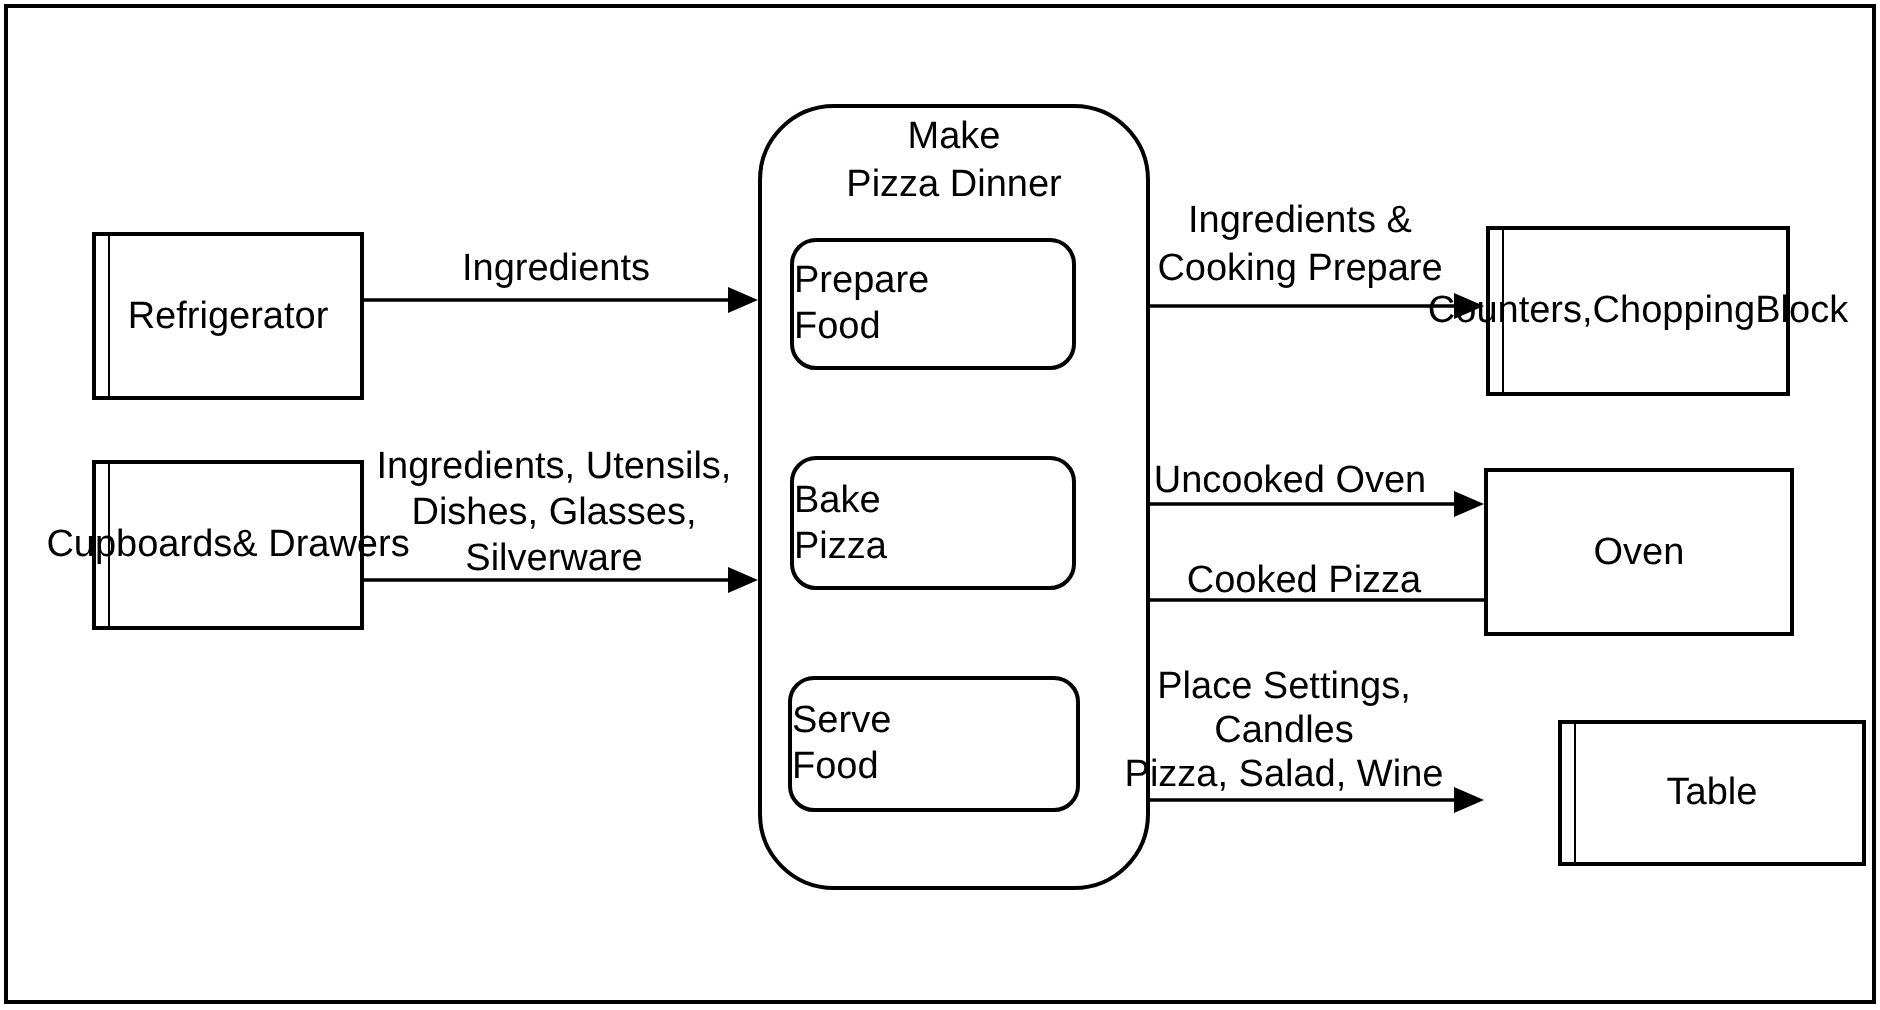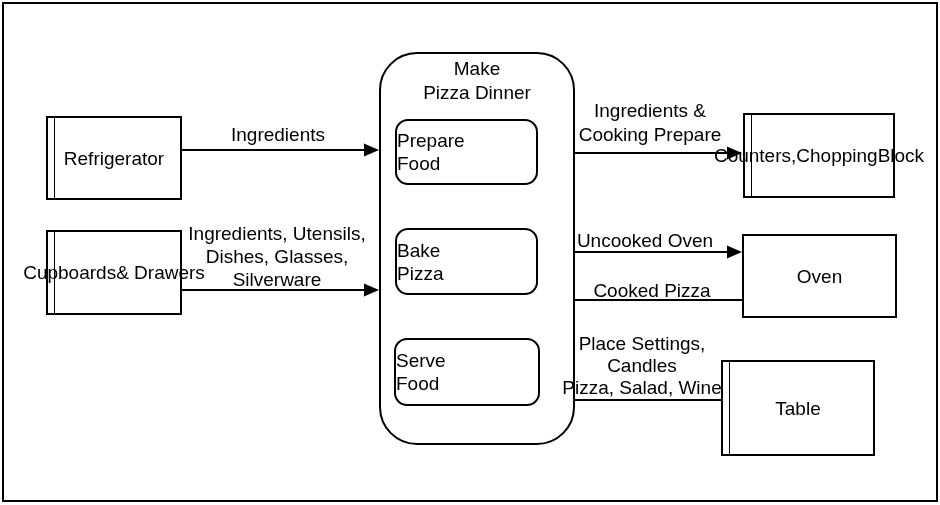--- a/index.html
+++ b/index.html
@@ -90,21 +90,21 @@
   <div class="box dbl" style="left:743px;top:113px;width:152px;height:85px">
     <span class="ln">Counters,</span>
     <span class="ln">Chopping</span>
     <span class="ln">Block</span>
   </div>
 
   <div class="box" style="left:742px;top:234px;width:155px;height:84px">
     <span class="ln">Oven</span>
   </div>
 
-  <div class="box dbl" style="left:721px;top:360px;width:154px;height:96px">
+  <div class="box dbl" style="left:779px;top:360px;width:154px;height:73px">
     <span class="ln">Table</span>
   </div>
 
   <div class="process">
     <div class="ptitle">
       <span class="ln">Make</span>
       <span class="ln">Pizza Dinner</span>
     </div>
     <div class="step" style="left:14px;top:65px;width:143px;height:66px">
       <span class="ln">Prepare</span>

